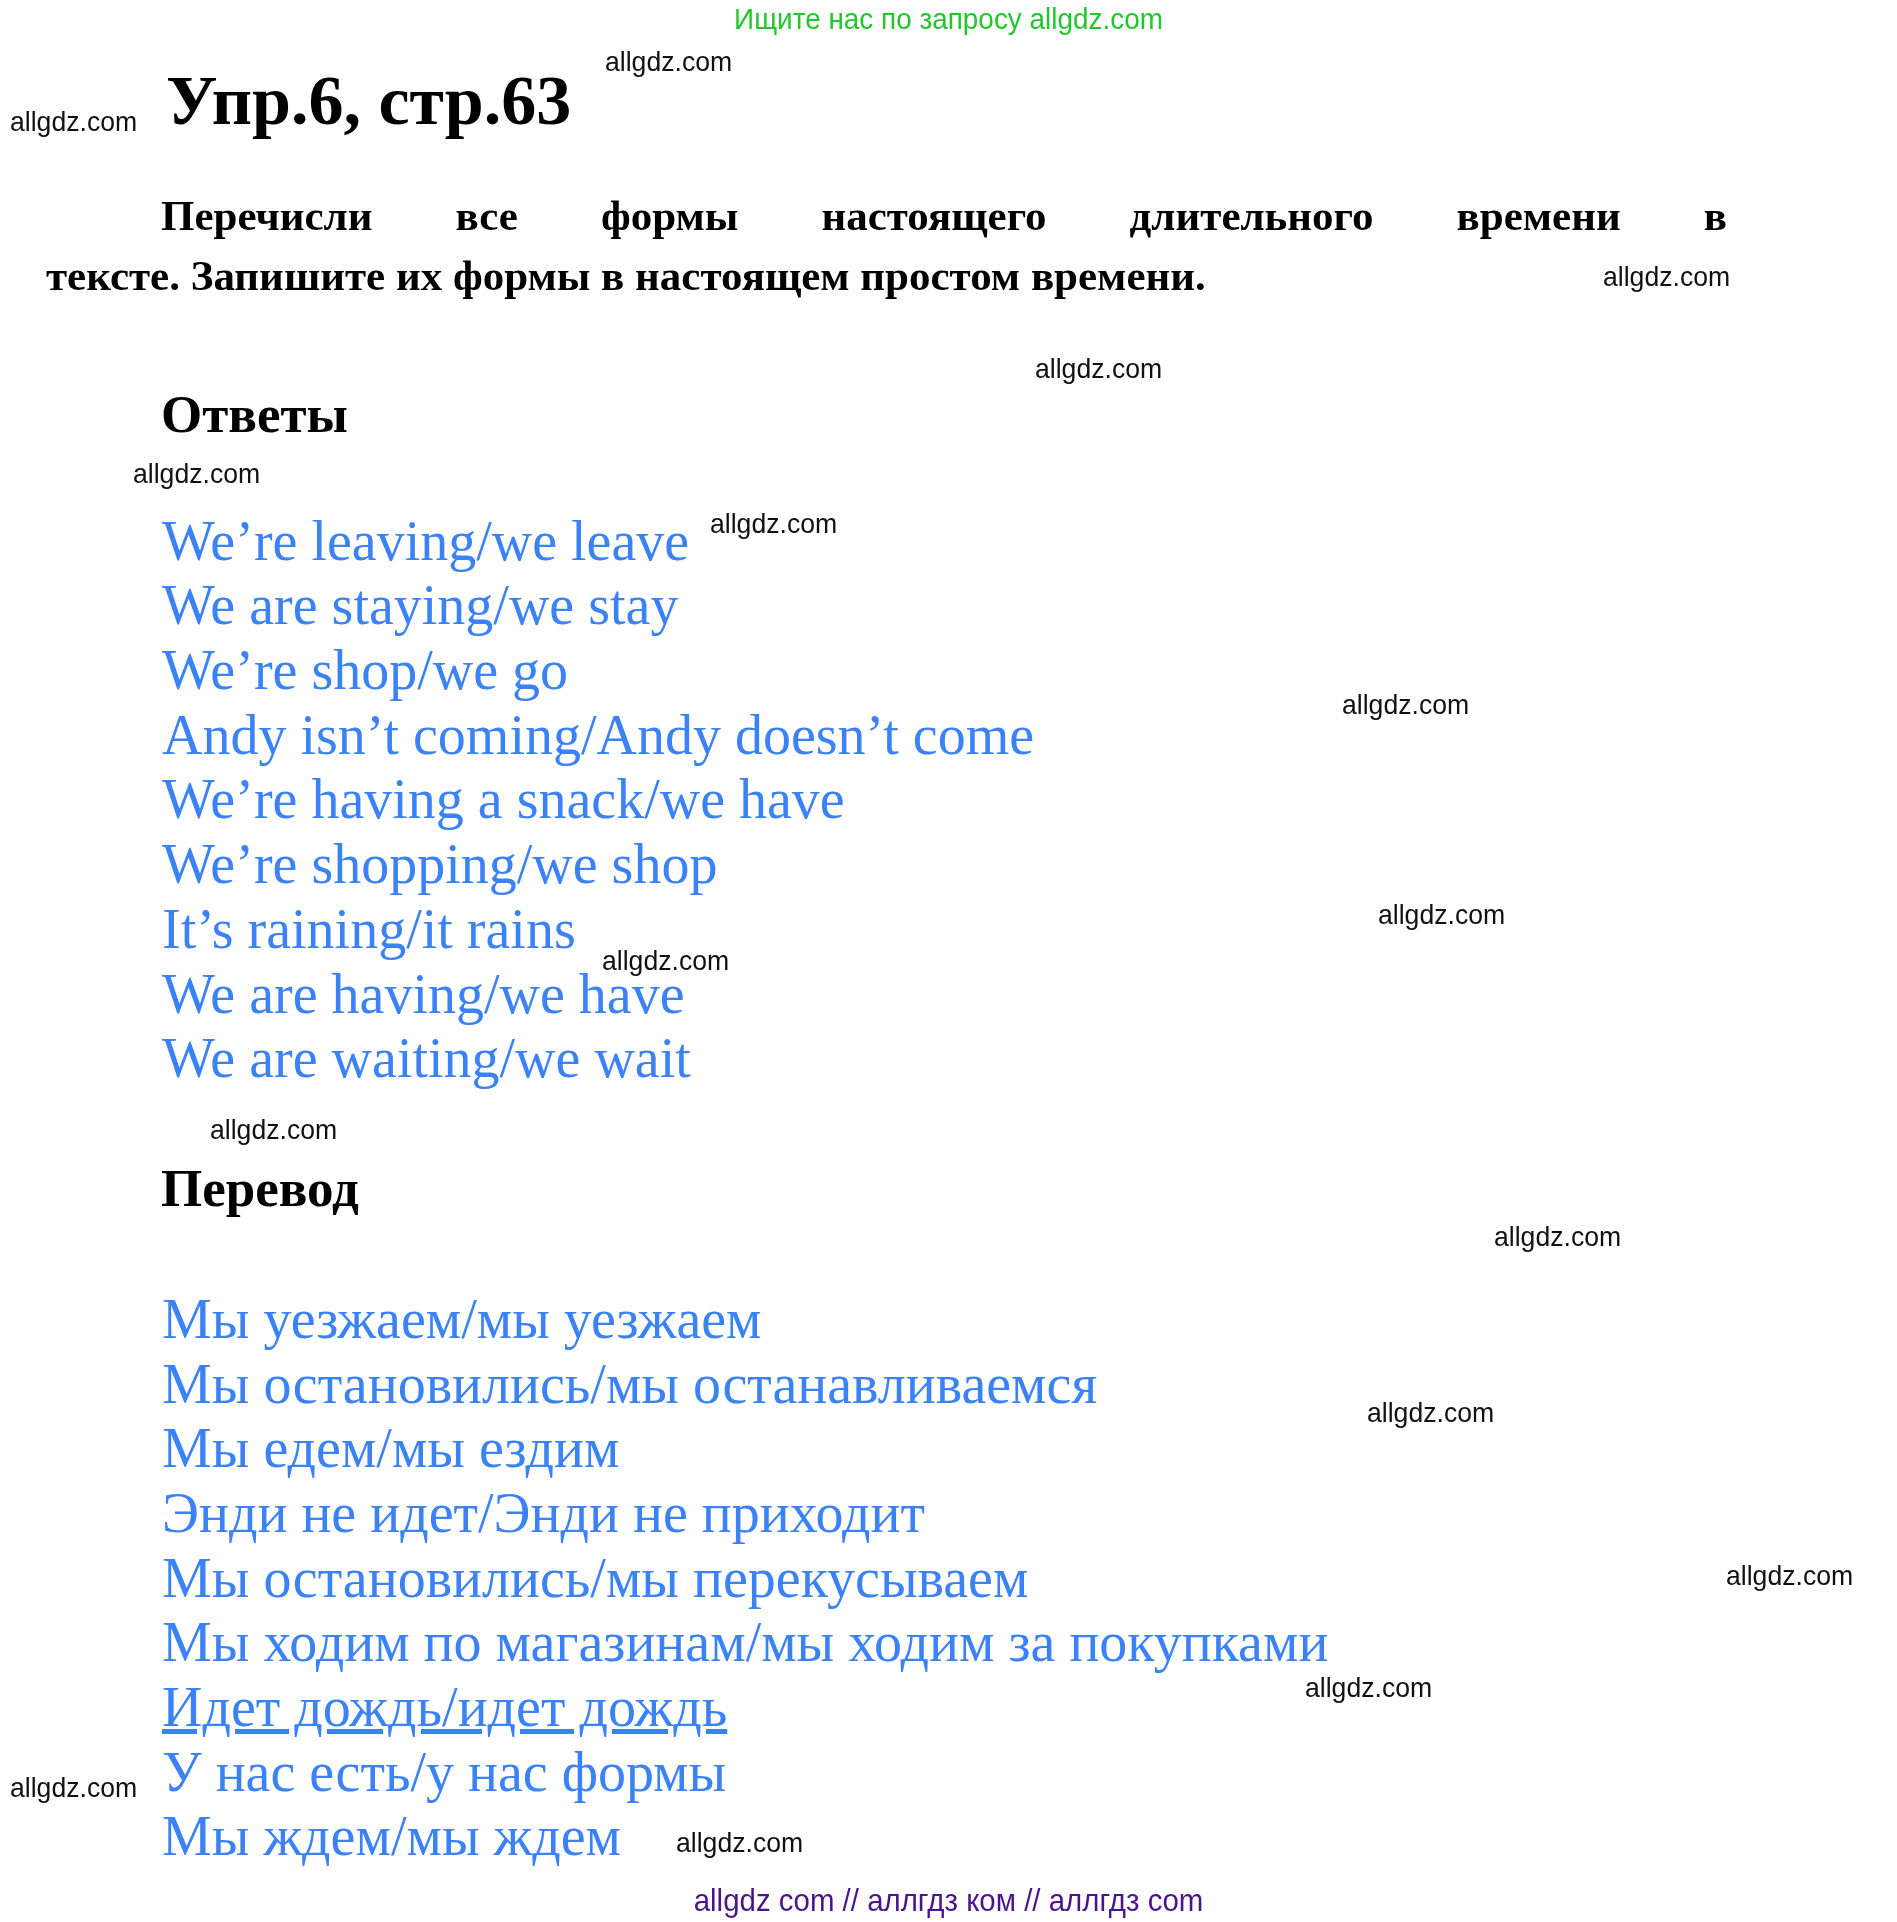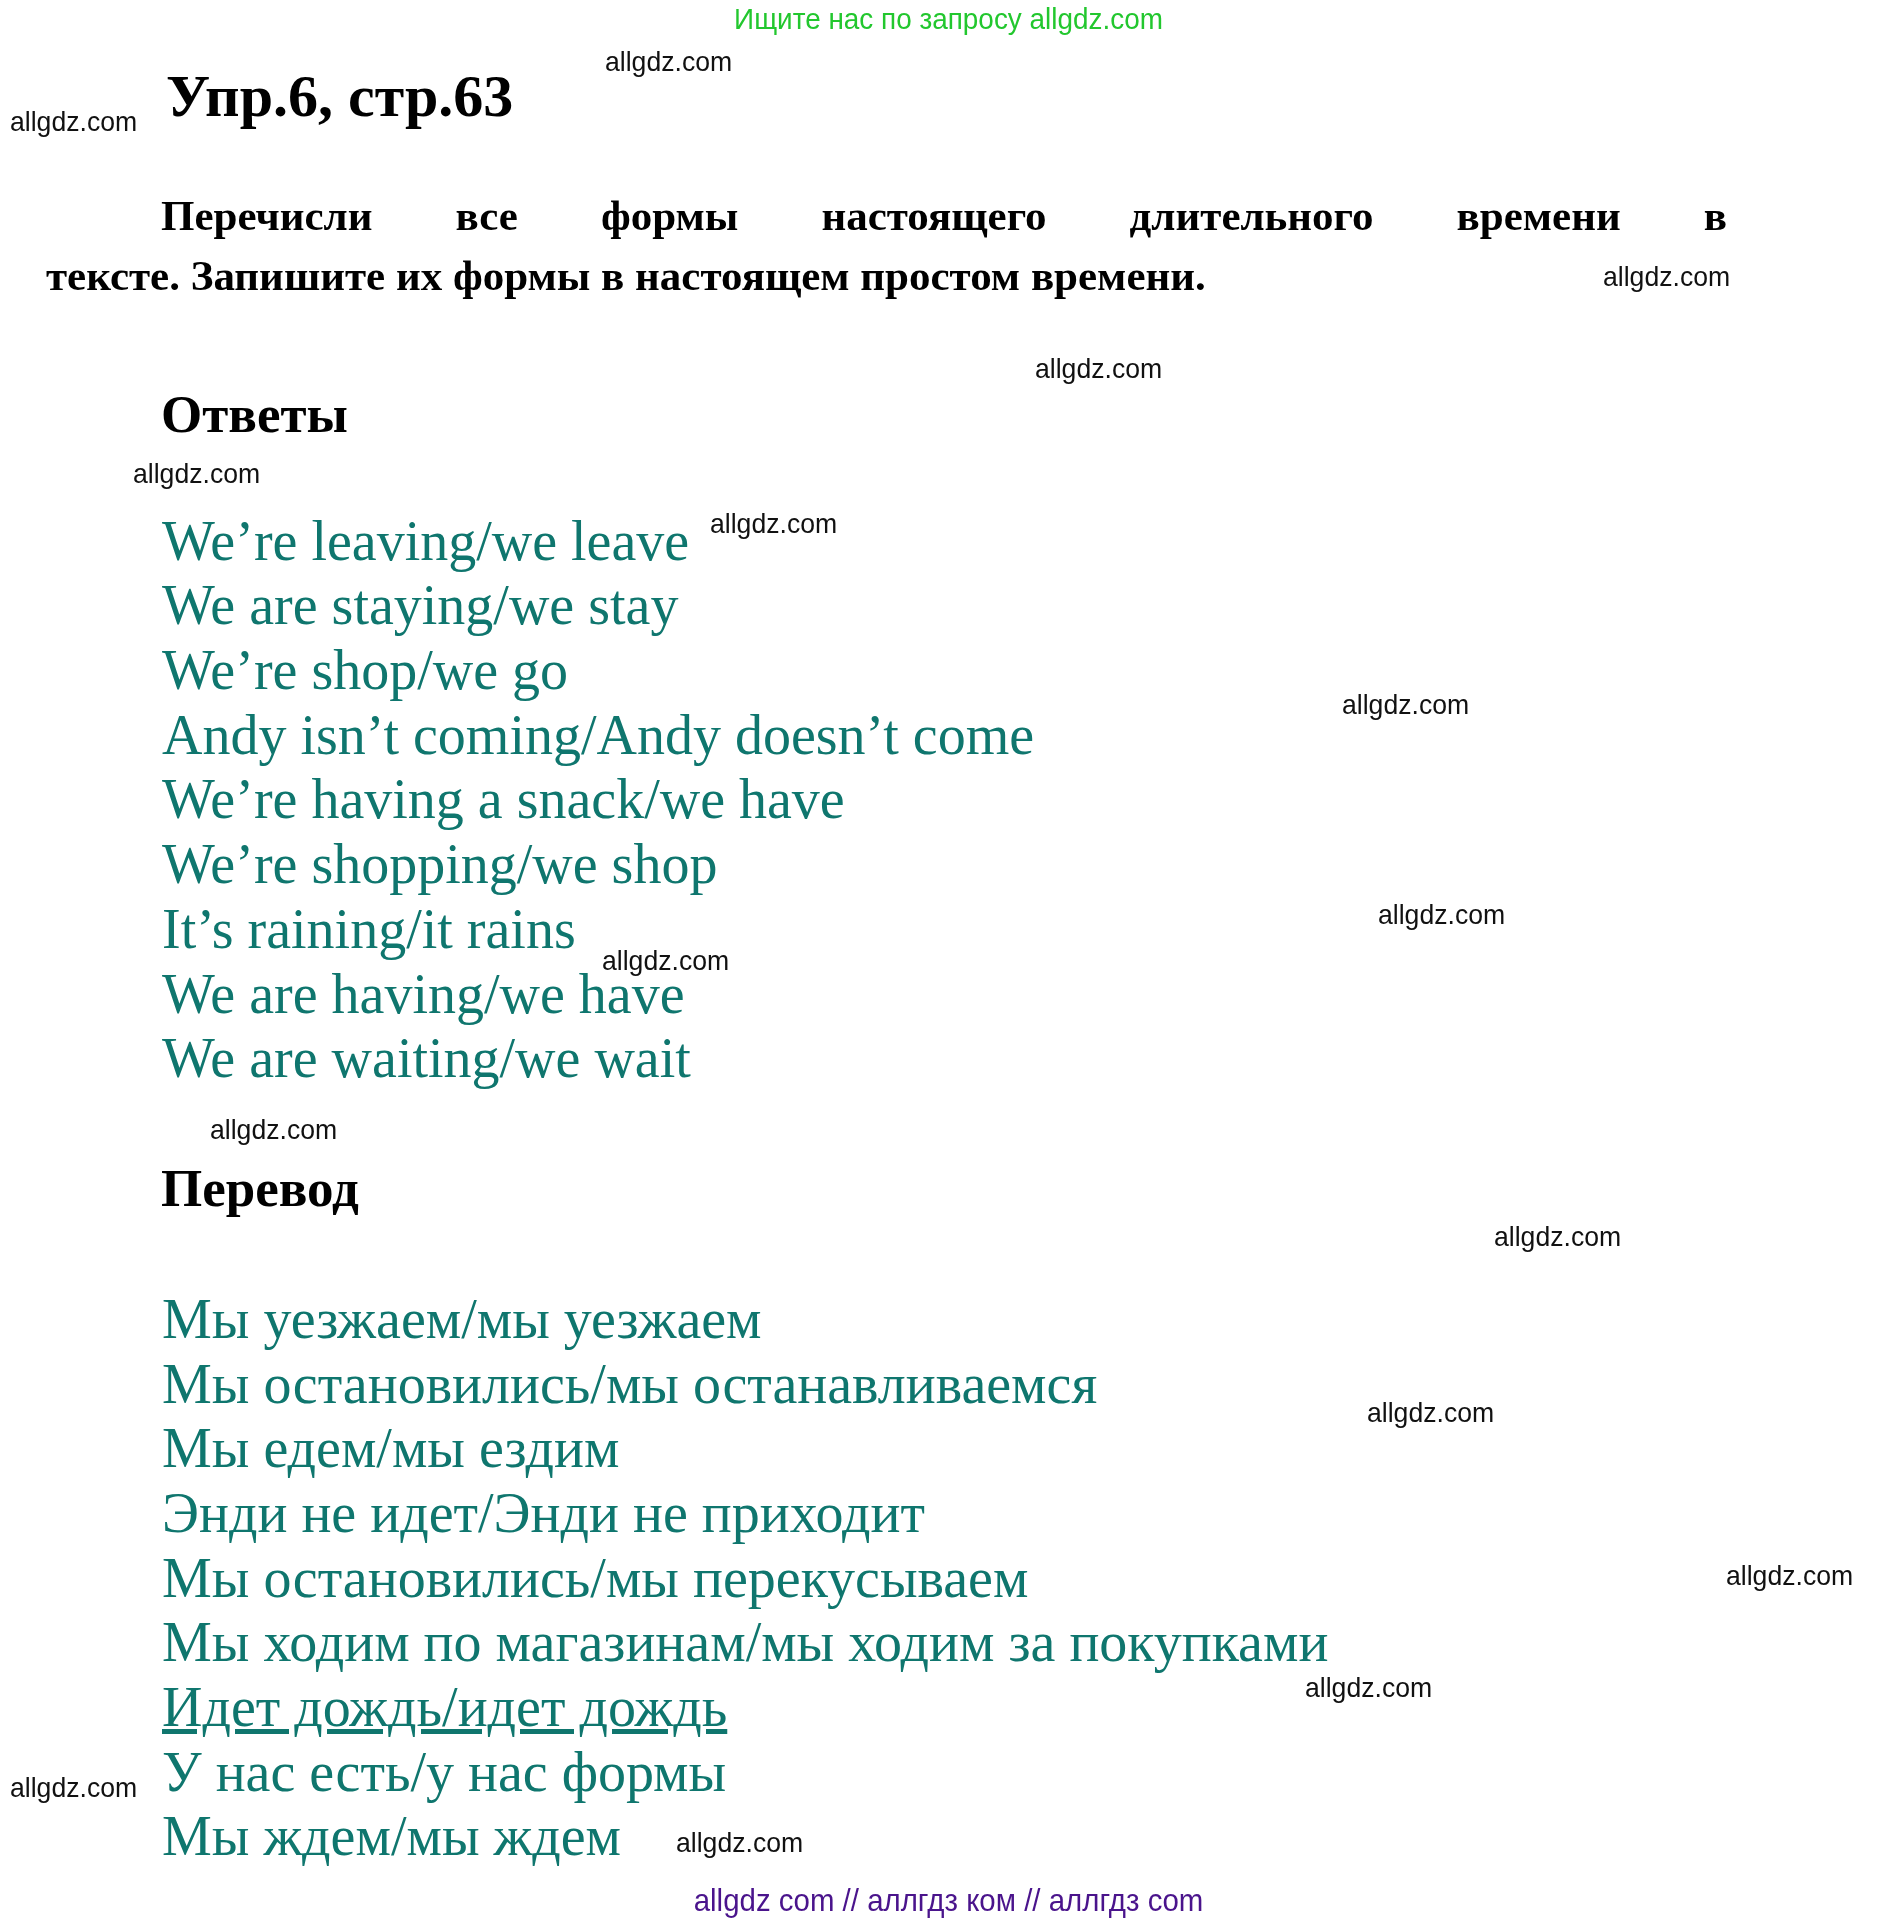--- a/index.html
+++ b/index.html
@@ -28,21 +28,21 @@
       font-family: "Liberation Sans", sans-serif;
       font-size: 28px;
       line-height: 1;
       color: #111111;
       transform-origin: left top;
       transform: scaleX(0.95);
     }
     .title {
       font-family: "Liberation Serif", serif;
       font-weight: bold;
-      font-size: 60px;
+      font-size: 70px;
       line-height: 1;
       color: #000;
     }
     .task {
       font-family: "Liberation Serif", serif;
       font-weight: bold;
       font-size: 43px;
       line-height: 1;
       color: #000;
     }
@@ -57,21 +57,21 @@
       font-family: "Liberation Serif", serif;
       font-weight: bold;
       font-size: 53px;
       line-height: 1;
       color: #000;
     }
     .line {
       font-family: "Liberation Serif", serif;
       font-size: 56px;
       line-height: 1;
-      color: #0f766e;
+      color: #3b82f6;
       left: 162px;
       text-align: center;
     }
     .footer {
       font-family: "Liberation Sans", sans-serif;
       font-size: 32px;
       line-height: 1;
       left: 0; width: 1897px;
       text-align: center;
       top: 1884px;

